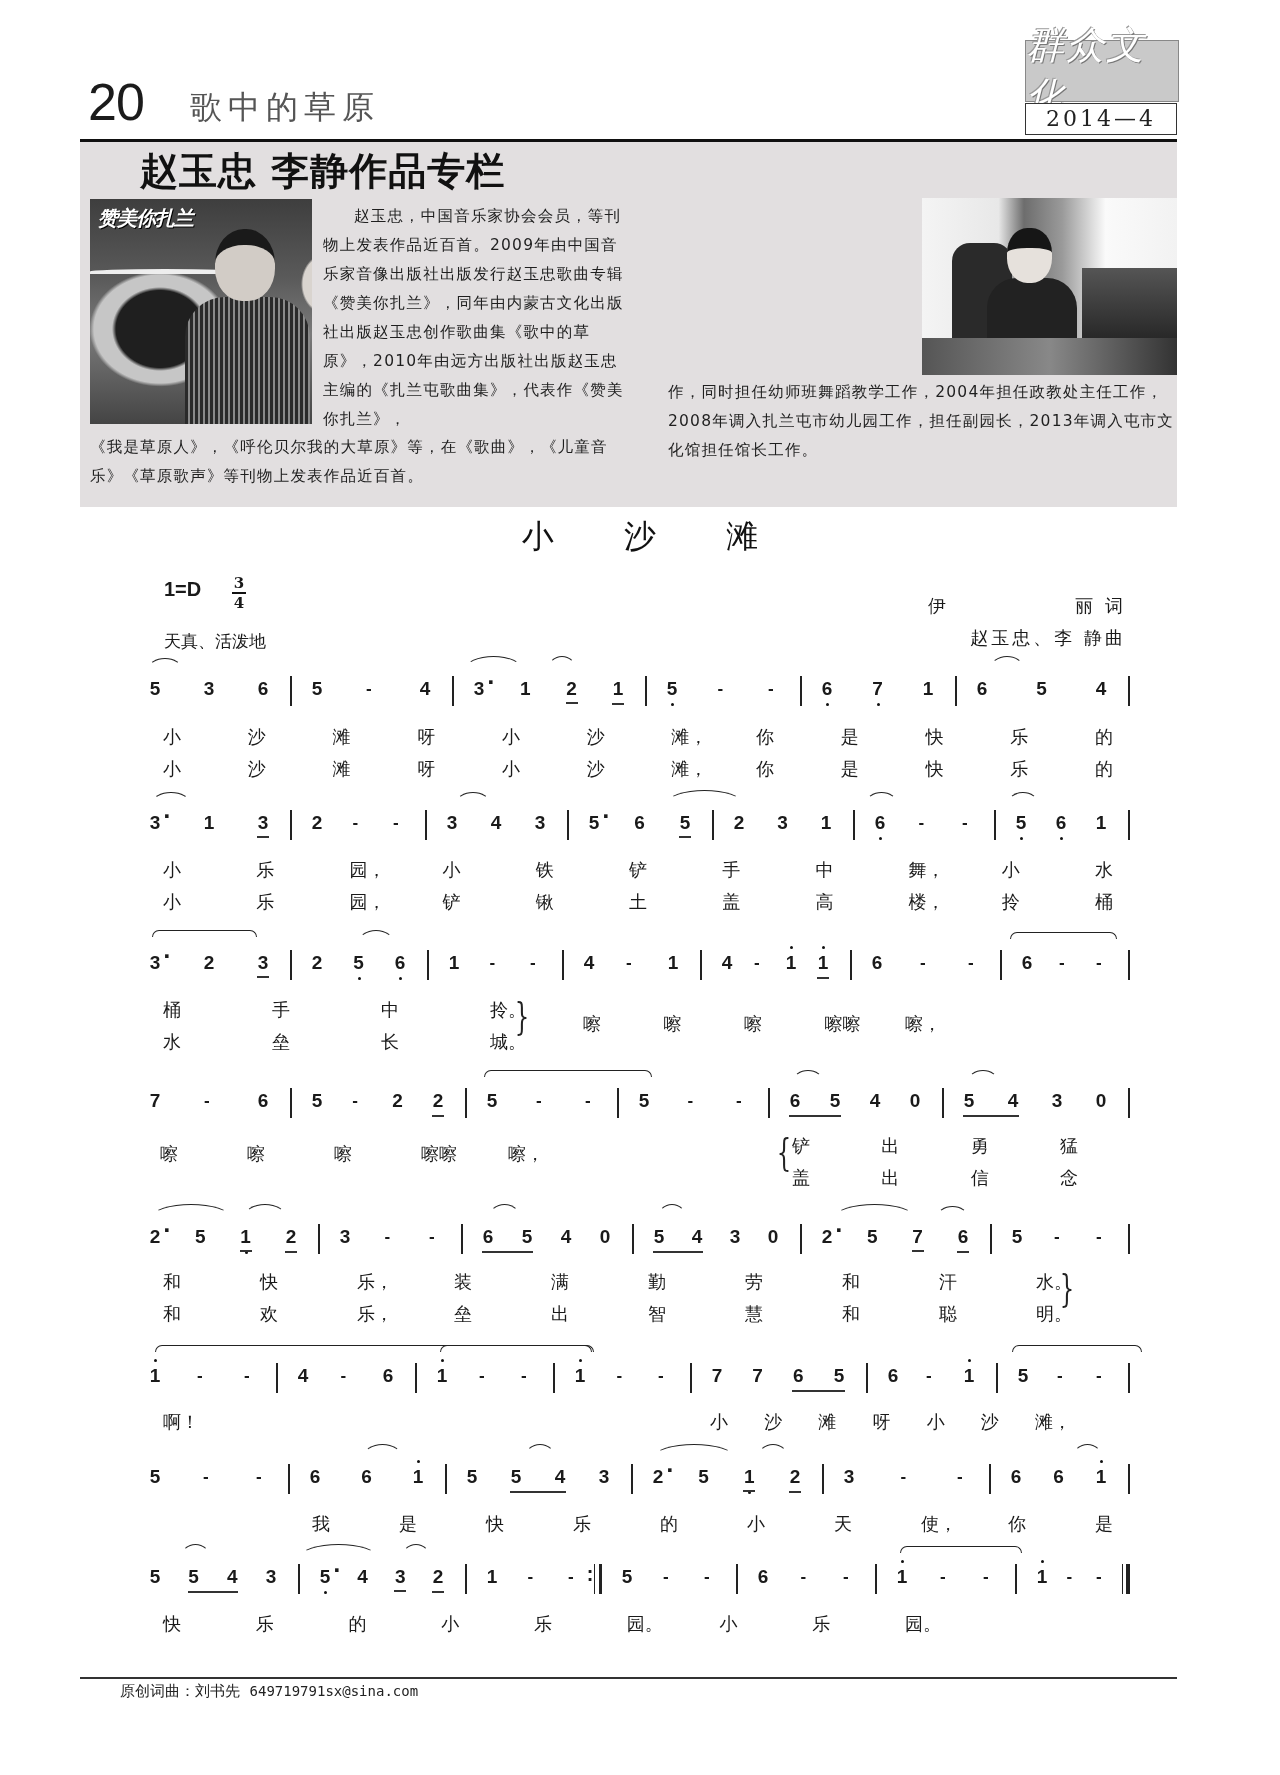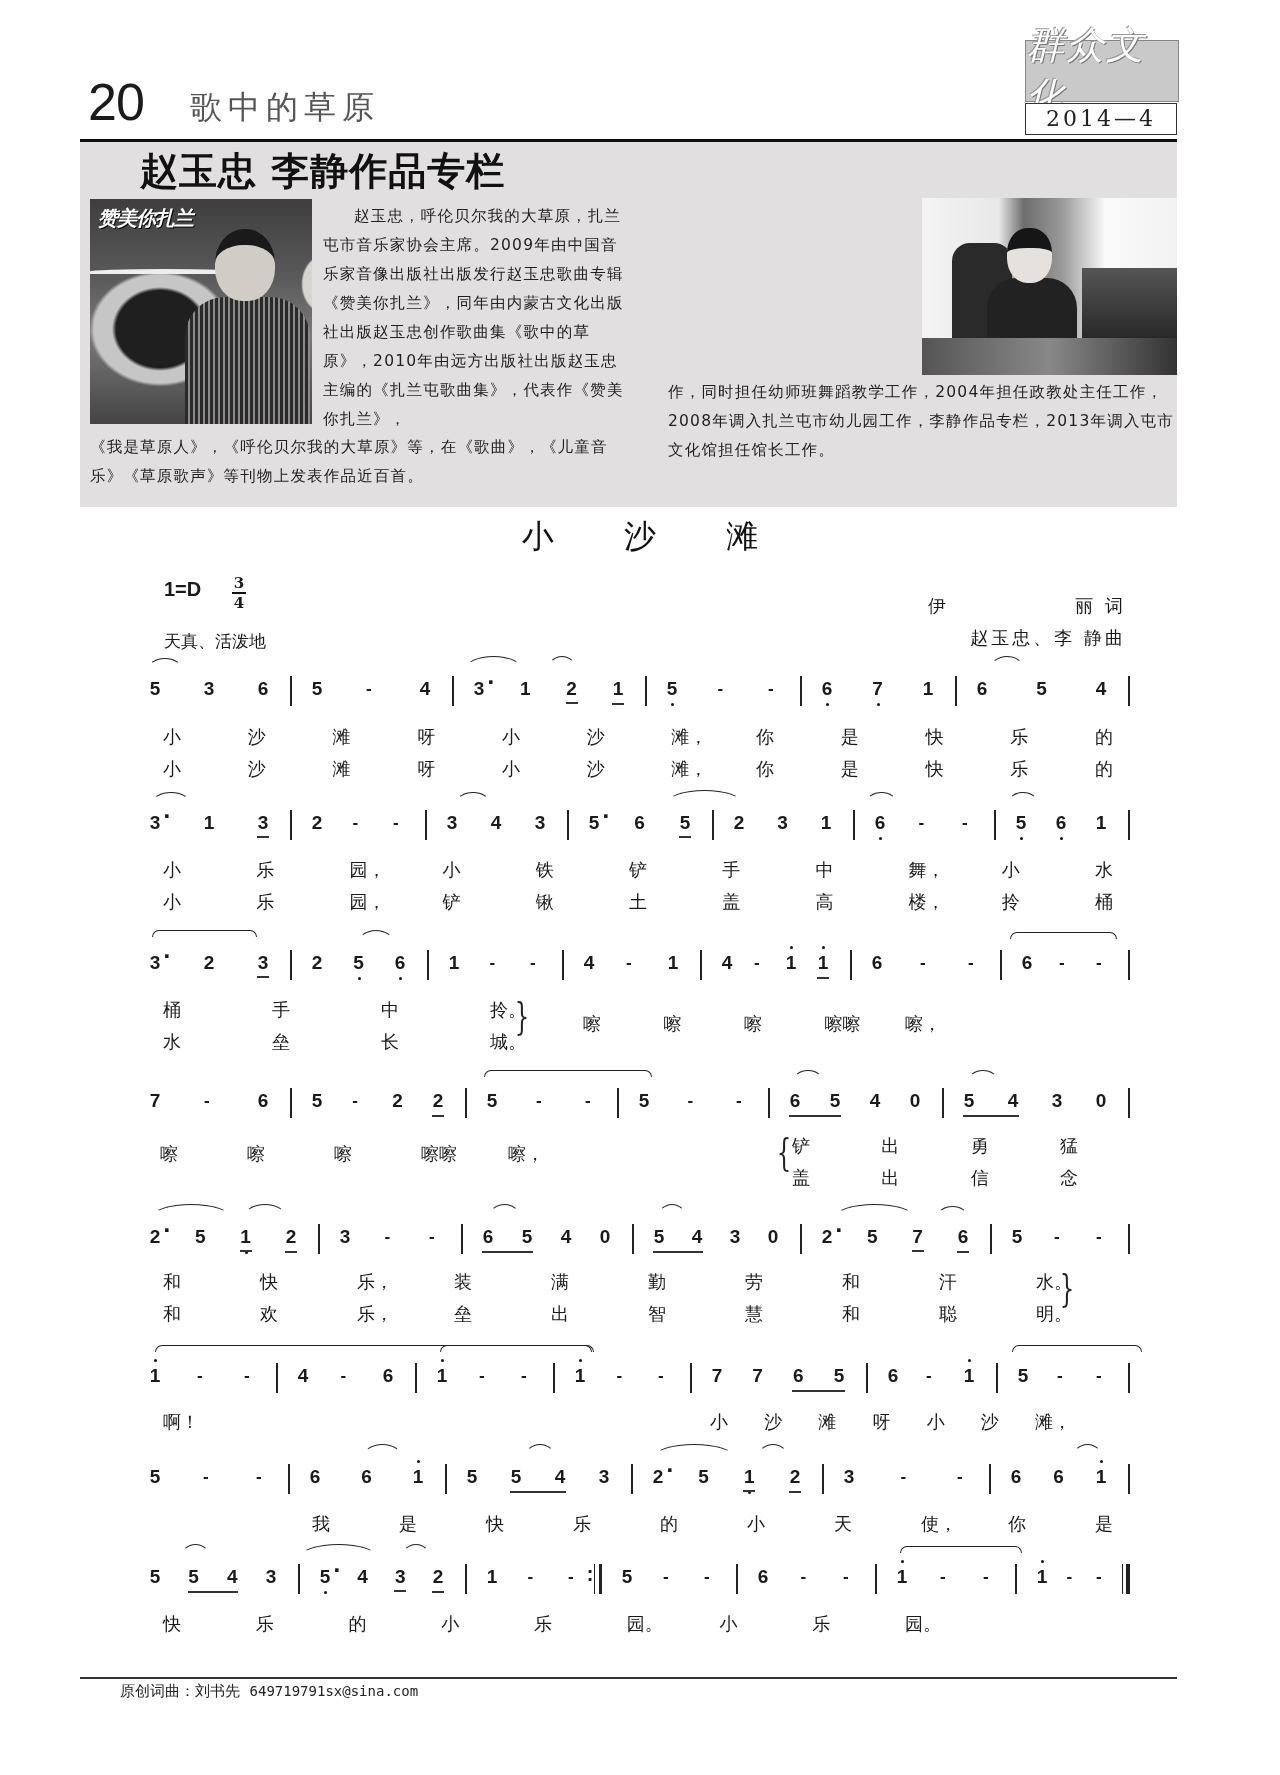--- a/index.html
+++ b/index.html
@@ -98,37 +98,37 @@
 <div class="abs photo1">
   <div class="bridge"></div>
   <span class="calligraphy">赞美你扎兰</span>
   <div class="person">
     <div class="torso"></div>
     <div class="head"></div>
   </div>
 </div>
 
 <div class="abs bio bio1">
-  <p class="indent">赵玉忠，呼伦贝尔我的大草原，扎兰屯市音乐家协会主席。2009年由中国音乐家音像出版社出版发行赵玉忠歌曲专辑《赞美你扎兰》，同年由内蒙古文化出版社出版赵玉忠创作歌曲集《歌中的草原》，2010年由远方出版社出版赵玉忠主编的《扎兰屯歌曲集》，代表作《赞美你扎兰》，</p>
+  <p class="indent">赵玉忠，中国音乐家协会会员，等刊物上发表作品近百首。2009年由中国音乐家音像出版社出版发行赵玉忠歌曲专辑《赞美你扎兰》，同年由内蒙古文化出版社出版赵玉忠创作歌曲集《歌中的草原》，2010年由远方出版社出版赵玉忠主编的《扎兰屯歌曲集》，代表作《赞美你扎兰》，</p>
 </div>
 <div class="abs bio bio1b">
   <p>《我是草原人》，《呼伦贝尔我的大草原》等，在《歌曲》，《儿童音乐》《草原歌声》等刊物上发表作品近百首。</p>
 </div>
 
 <div class="abs bio bio2">
 </div>
 <div class="abs photo2">
   <div class="shelf"></div>
   <div class="chair"></div>
   <div class="woman-body"></div>
   <div class="woman-head"></div>
   <div class="desk"></div>
 </div>
 <div class="abs bio bio2b">
-  <p>作，同时担任幼师班舞蹈教学工作，2004年担任政教处主任工作，2008年调入扎兰屯市幼儿园工作，李静作品专栏，2013年调入屯市文化馆担任馆长工作。</p>
+  <p>作，同时担任幼师班舞蹈教学工作，2004年担任政教处主任工作，2008年调入扎兰屯市幼儿园工作，担任副园长，2013年调入屯市文化馆担任馆长工作。</p>
 </div>
 
 <div class="abs song-title">
   <span>小</span>
   <span>沙</span>
   <span>滩</span>
 </div>
 <div class="abs key">1=D</div>
 <div class="abs timesig">
   <span>3</span>

